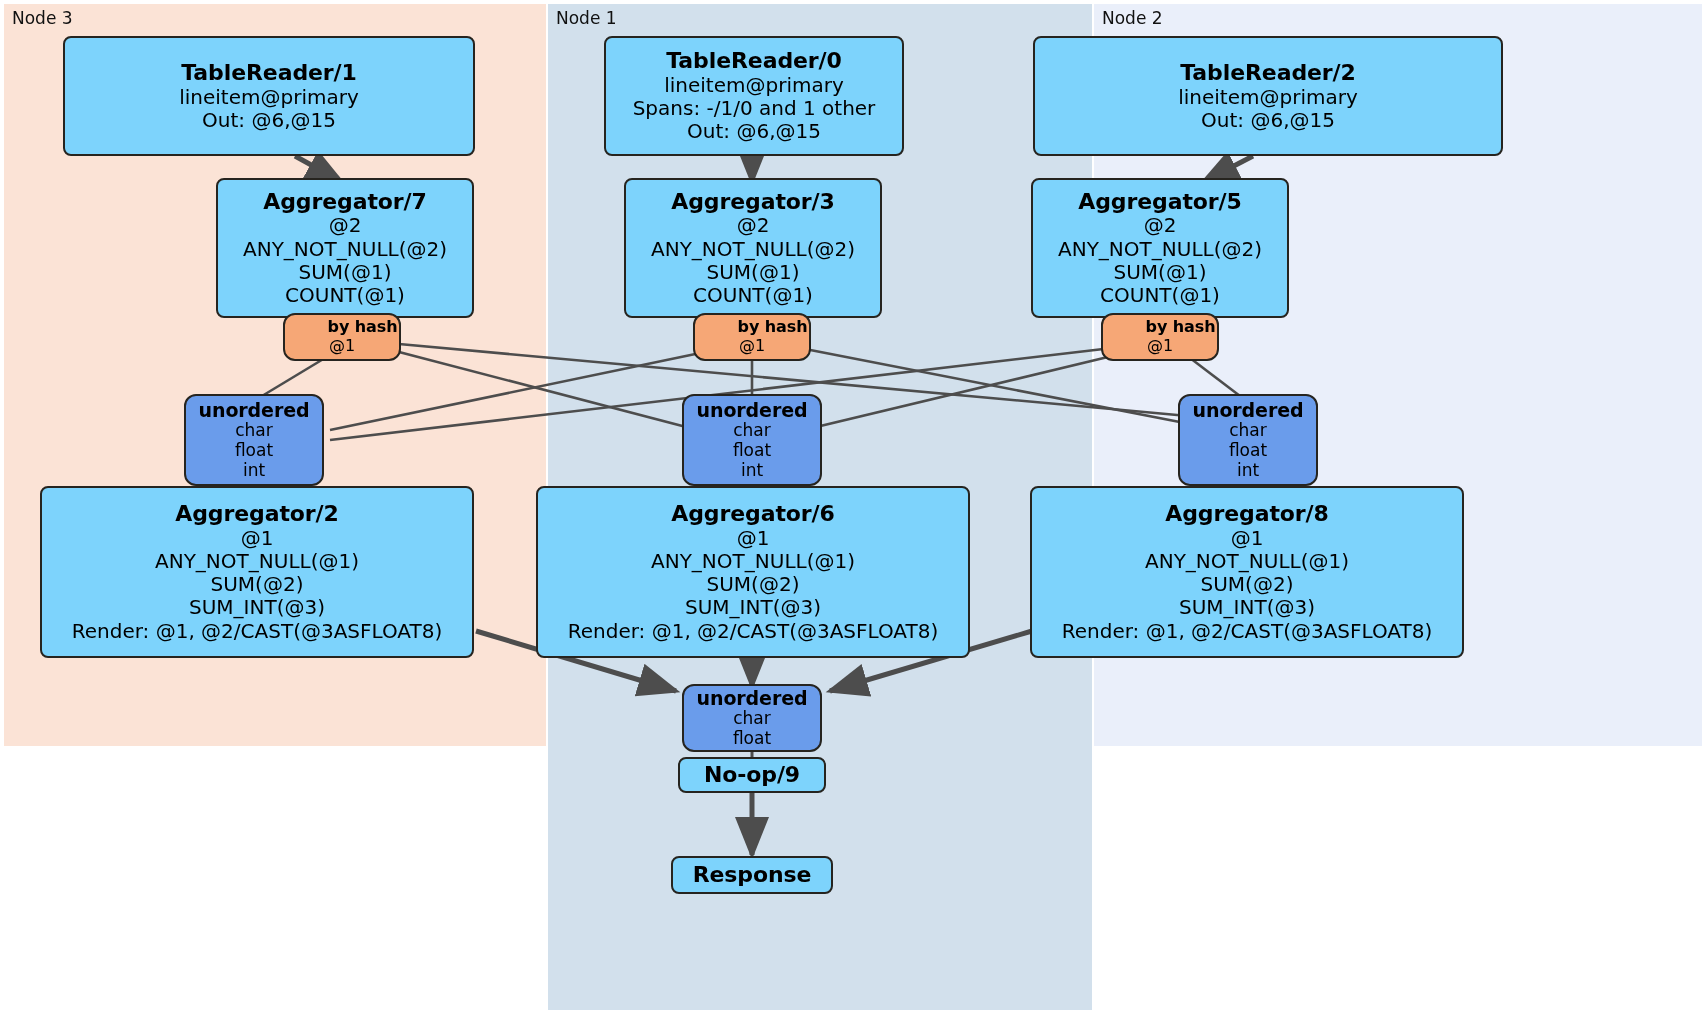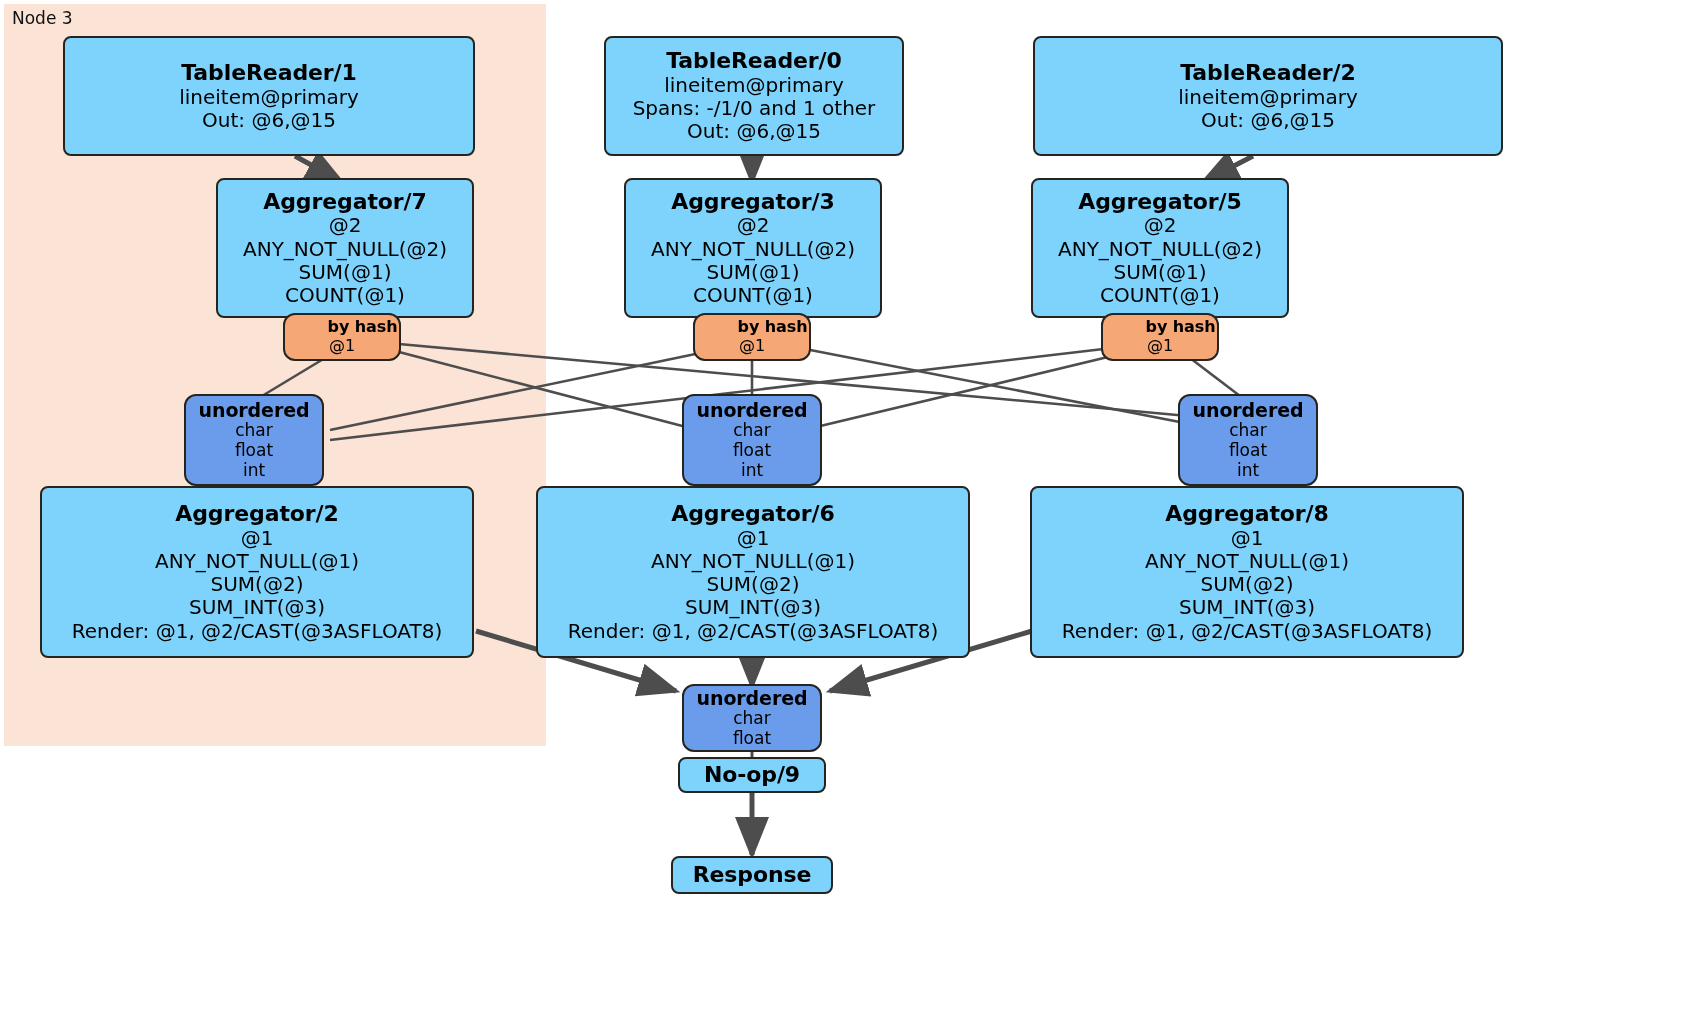--- a/index.html
+++ b/index.html
@@ -32,21 +32,27 @@
 </style>
 </head>
 <body>
 
 <div id="stage">
 
   <div class="panel" style="left:4px;top:4px;width:542px;height:742px;background:#fbe3d6;">
     <span class="panel-label">Node 3</span>
   </div>
 
-
+  <div class="panel" style="left:548px;top:4px;width:544px;height:1006px;background:#d2e0ec;">
+    <span class="panel-label">Node 1</span>
+  </div>
+
+  <div class="panel" style="left:1094px;top:4px;width:608px;height:742px;background:#eaeffa;">
+    <span class="panel-label">Node 2</span>
+  </div>
 
   <svg id="edges" viewBox="0 0 1706 1016" xmlns="http://www.w3.org/2000/svg">
     <defs>
       <marker id="ah" markerWidth="9" markerHeight="9" refX="7.2" refY="3.2" orient="auto" markerUnits="strokeWidth">
         <path d="M0,0 L8,3.2 L0,6.4 z" fill="#4d4d4d"></path>
       </marker>
       <marker id="ahs" markerWidth="10" markerHeight="10" refX="7.6" refY="3.4" orient="auto" markerUnits="strokeWidth">
         <path d="M0,0 L8.5,3.4 L0,6.8 z" fill="#4d4d4d"></path>
       </marker>
     </defs>

